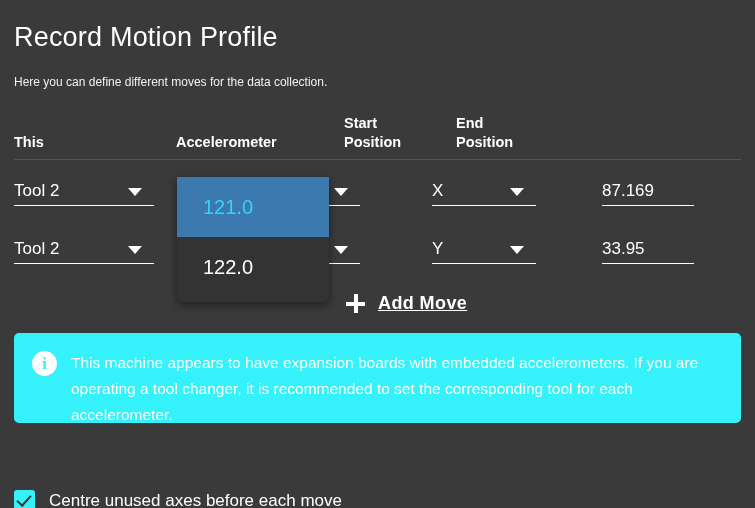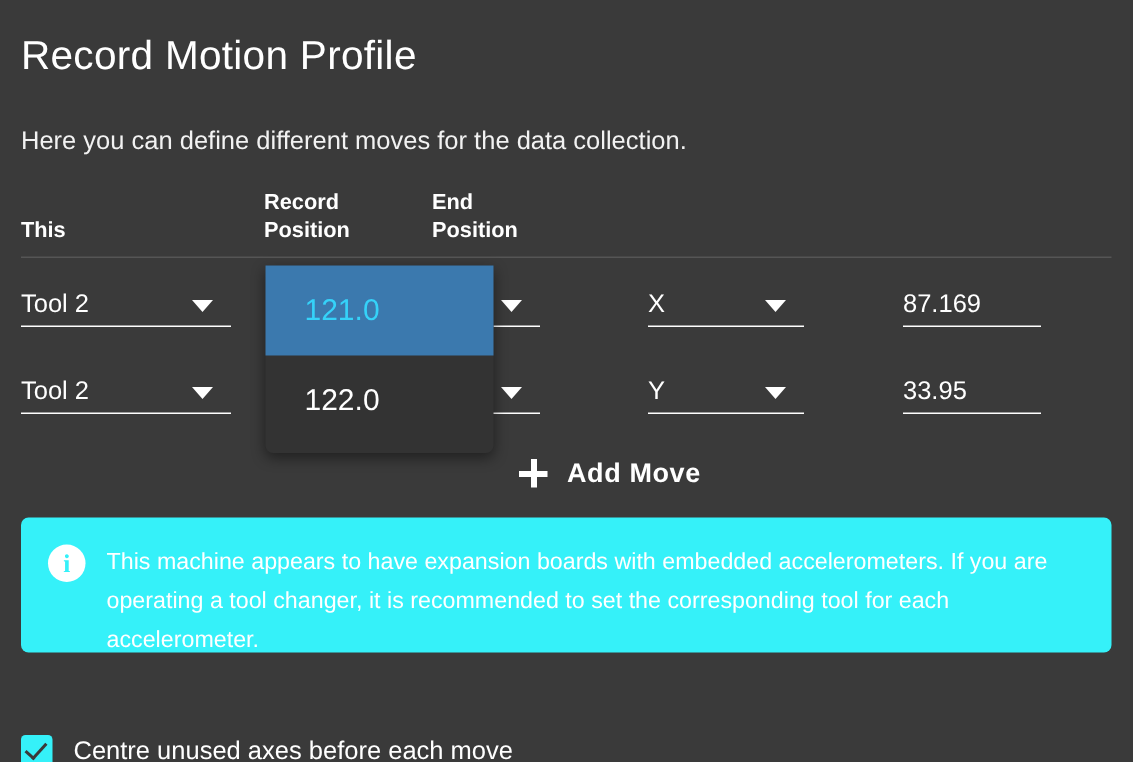--- a/index.html
+++ b/index.html
@@ -28,24 +28,24 @@
   .title {
     font-size: 27px;
     font-weight: 400;
     letter-spacing: 0.2px;
     color: #ffffff;
     padding-top: 20px;
     line-height: 34px;
   }
 
   .subtitle {
-    font-size: 17px;
+    font-size: 12px;
     font-weight: 400;
     color: #f2f2f2;
-    margin-top: 30px;
+    margin-top: 18px;
     line-height: 20px;
   }
 
   
   .table {
     margin-top: 22px;
     position: relative;
   }
 
   .row {
@@ -167,20 +167,21 @@
     gap: 13px;
     background: transparent;
     border: none;
     color: #ffffff;
     font-size: 18px;
     font-weight: bold;
     padding: 13px 22px;
     cursor: pointer;
     font-family: "Liberation Sans", sans-serif;
     letter-spacing: 0.4px;
+    text-decoration: underline;
   }
 
   .plus {
     position: relative;
     width: 19px; height: 19px;
     flex: none;
   }
   .plus:before, .plus:after {
     content: "";
     position: absolute;
@@ -292,22 +293,25 @@
 
   <h1 class="title">Record Motion Profile</h1>
   <p class="subtitle">Here you can define different moves for the data collection.</p>
 
   <div class="table">
 
     <div class="row head-row">
       <div class="col-tool">
         <div class="th">This</div>
       </div>
+      <div class="col-accel">
+        <div class="th">Accelerometer</div>
+      </div>
       <div class="col-start">
-        <div class="th th-2line">Record
+        <div class="th th-2line">Start
 Position</div>
       </div>
       <div class="col-end">
         <div class="th th-2line">End
 Position</div>
       </div>
       <div class="col-actions"></div>
     </div>
 
     <div class="row data-row">

